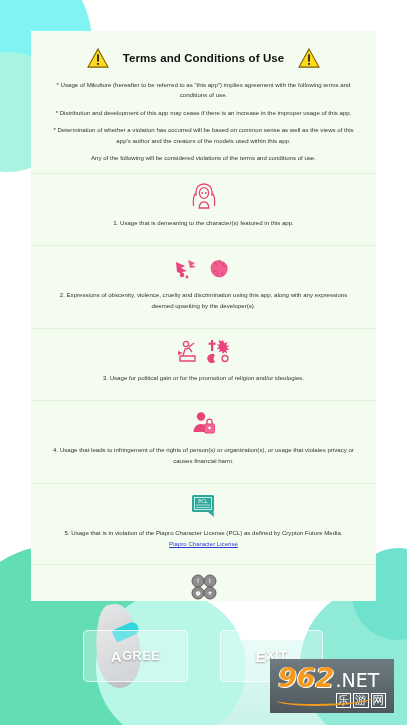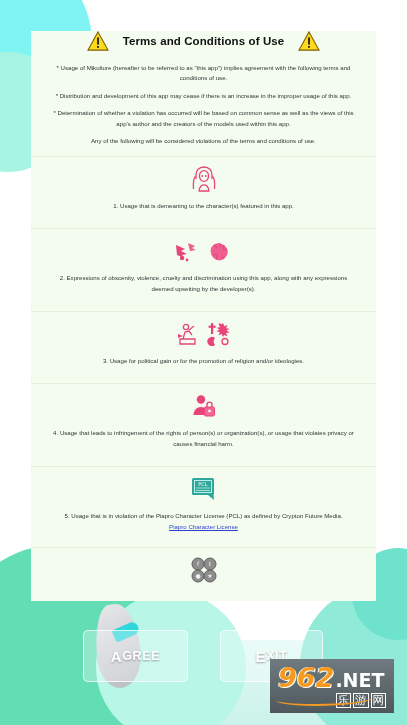--- a/index.html
+++ b/index.html
@@ -36,21 +36,21 @@
   }
 
   
   #panel {
     position: absolute; left: 31px; top: 31px; width: 345px; height: 570px;
     background: #f3fcef; overflow: hidden;
   }
 
   .title-row {
     display: flex; align-items: center; justify-content: center;
-    gap: 14px; 
+    gap: 14px; padding-top: 17px;
   }
   .title-text {
     font-size: 11.5px; font-weight: bold; color: #111; letter-spacing: .1px;
   }
   .warn { width: 22px; height: 20px; display: block; }
 
   .intro { padding: 12px 22px 0 22px; }
   .intro p {
     font-size: 6.1px; line-height: 1.72; color: #333;
     text-align: center; margin-bottom: 7px;
@@ -98,21 +98,21 @@
   }
   .wm-top { display: flex; align-items: baseline; padding: 5px 0 0 8px; }
   .wm-962 {
     font-family: "DejaVu Sans", sans-serif;
     font-size: 27px; font-weight: bold; font-style: italic;
     color: #f59a1e; line-height: 1;
     text-shadow: 1px 1px 0 #fff, -1px 0 0 #fff;
   }
   .wm-net {
     font-family: "DejaVu Sans", sans-serif;
-    font-size: 19px; font-weight: bold; color: #ffffff;
+    font-size: 19px; font-weight: normal; color: #ffffff;
     line-height: 1; margin-left: 1px;
   }
   .wm-cn {
     display: flex; justify-content: flex-end; gap: 2px;
     padding: 2px 8px 0 0;
   }
   .wm-cn span {
     font-size: 11.5px; color: #ffffff; border: 1px solid #fff;
     padding: 0 1px; line-height: 1.15;
   }

